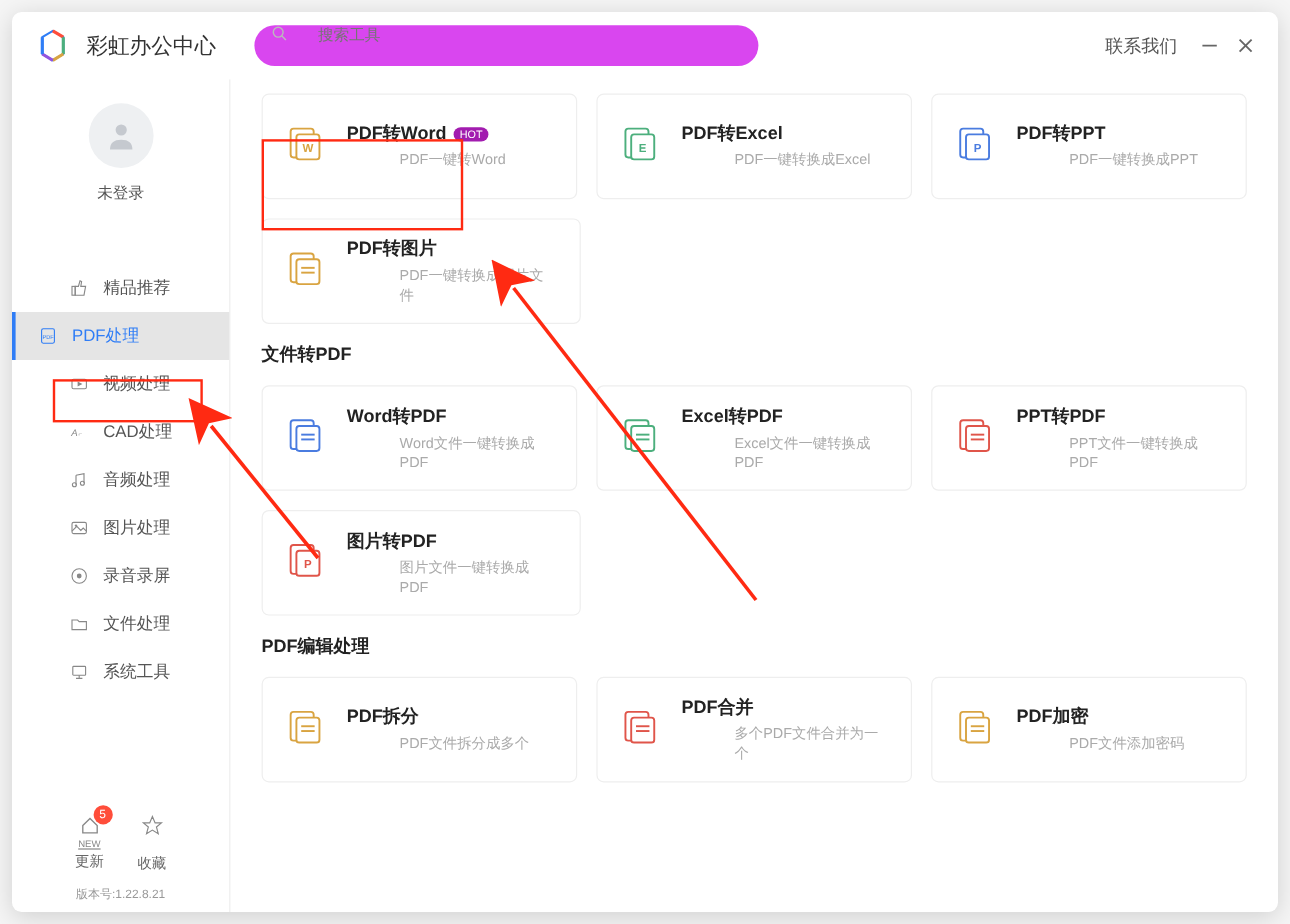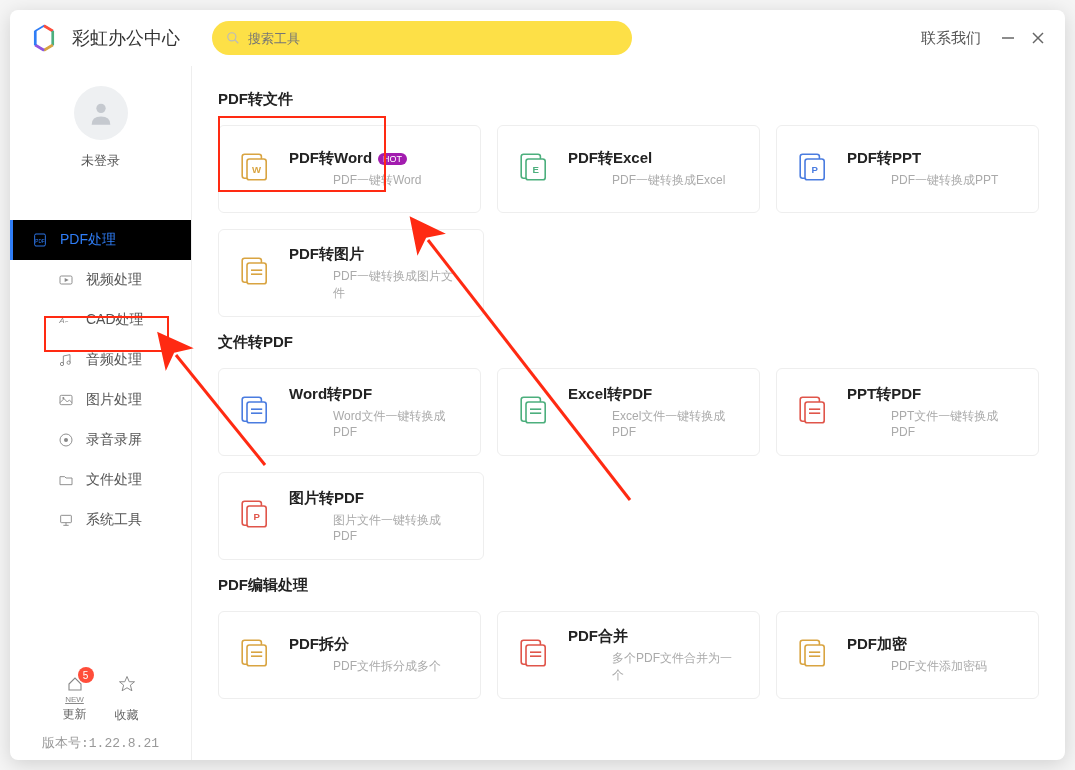--- a/index.html
+++ b/index.html
@@ -35,28 +35,28 @@
   }
   .app-title {
     font-size: 18px;
     color: #333;
     font-weight: 400;
     margin-right: 18px;
   }
   .search-box {
     flex: 0 0 420px;
     height: 34px;
-    background: #fde047;
+    background: #d946ef;
     border-radius: 17px;
     display: flex;
-    align-items: center;
+    align-items: flex-start;
     padding: 0 14px;
     color: #aaa;
     font-size: 13px;
-    gap: 8px;
+    gap: 25px;
   }
   .search-box input {
     border: none;
     background: transparent;
     outline: none;
     flex: 1;
     font-size: 13px;
     color: #333;
   }
   .titlebar-spacer { flex: 1; }
@@ -111,21 +111,21 @@
     align-items: center;
     gap: 12px;
     padding-left: 48px;
     font-size: 14px;
     color: #555;
     cursor: pointer;
     position: relative;
   }
   .nav-item.active {
     color: #2f7df6;
-    background: #000000;
+    background: #e5e5e5;
     padding-left: 22px;
   }
   .nav-item.active::before {
     content: "";
     position: absolute;
     left: 0;
     top: 0;
     bottom: 0;
     width: 3px;
     background: #2f7df6;
@@ -162,24 +162,23 @@
     color: #fff;
     width: 16px;
     height: 16px;
     border-radius: 50%;
     font-size: 10px;
     display: flex;
     align-items: center;
     justify-content: center;
   }
   .version {
-    font-size: 13px;
+    font-size: 10px;
     color: #999;
     margin-top: 4px;
-    font-family: Liberation Mono, monospace;
   }
 
   .main {
     flex: 1;
     overflow-y: auto;
     padding: 12px 26px 40px;
     position: relative;
   }
   .section-title {
     font-size: 15px;
@@ -291,20 +290,29 @@
     <div class="sidebar">
       <div class="avatar">
         <svg width="28" height="28" viewBox="0 0 24 24">
             <circle cx="12" cy="8" r="4" fill="#c5c9cf"></circle>
             <path d="M4 22 Q4 15 12 15 Q20 15 20 22" fill="#c5c9cf"></path>
           </svg>
       </div>
       <div class="login-status">未登录</div>
 
       <div class="nav" id="nav">
+          <div class="nav-item">
+            <span class="nav-icon">
+              <svg width="16" height="16" viewBox="0 0 24 24">
+                <path d="M7 21 L7 10 L11 10 L13 3 L15 4 L14 10 L20 10 L18 21 Z" fill="none" stroke="#888" stroke-width="1.4"></path>
+                <rect x="3" y="10" width="4" height="11" fill="none" stroke="#888" stroke-width="1.4"></rect>
+              </svg>
+            </span>
+            <span>精品推荐</span>
+          </div>
           <div class="nav-item active">
             <span class="nav-icon">
               <svg width="16" height="16" viewBox="0 0 24 24">
                 <rect x="4" y="3" width="16" height="18" rx="2" fill="none" stroke="#2f7df6" stroke-width="1.4"></rect>
                 <text x="12" y="16" font-size="7" text-anchor="middle" fill="#2f7df6">PDF</text>
               </svg>
             </span>
             <span>PDF处理</span>
           </div>
           <div class="nav-item">
@@ -398,21 +406,20 @@
         </div>
         <div class="version">版本号:1.22.8.21</div>
       </div>
 
       <div class="annot" style="left:34px; top:250px; width:125px; height:36px;"></div>
     </div>
 
     <div class="main" id="main">
 
       <div class="annot" style="left:26px; top:50px; width:168px; height:76px;"></div>
-    <div class="section-title">PDF转文件</div>
         <div class="card-row">
           <div class="card">
         <span><svg class="card-icon" viewBox="0 0 40 40">
     <rect x="4" y="4" width="24" height="30" rx="3" fill="none" stroke="#d9a441" stroke-width="2"></rect>
     <rect x="10" y="10" width="24" height="26" rx="3" fill="#fff" stroke="#d9a441" stroke-width="2"></rect>
     <text x="22" y="28" font-size="12" text-anchor="middle" fill="#d9a441" font-weight="bold">W</text>
   </svg></span>
         <div class="card-text">
           <div class="card-title">PDF转Word <span class="hot-badge">HOT</span></div>
           <div class="card-desc">PDF一键转Word</div>

